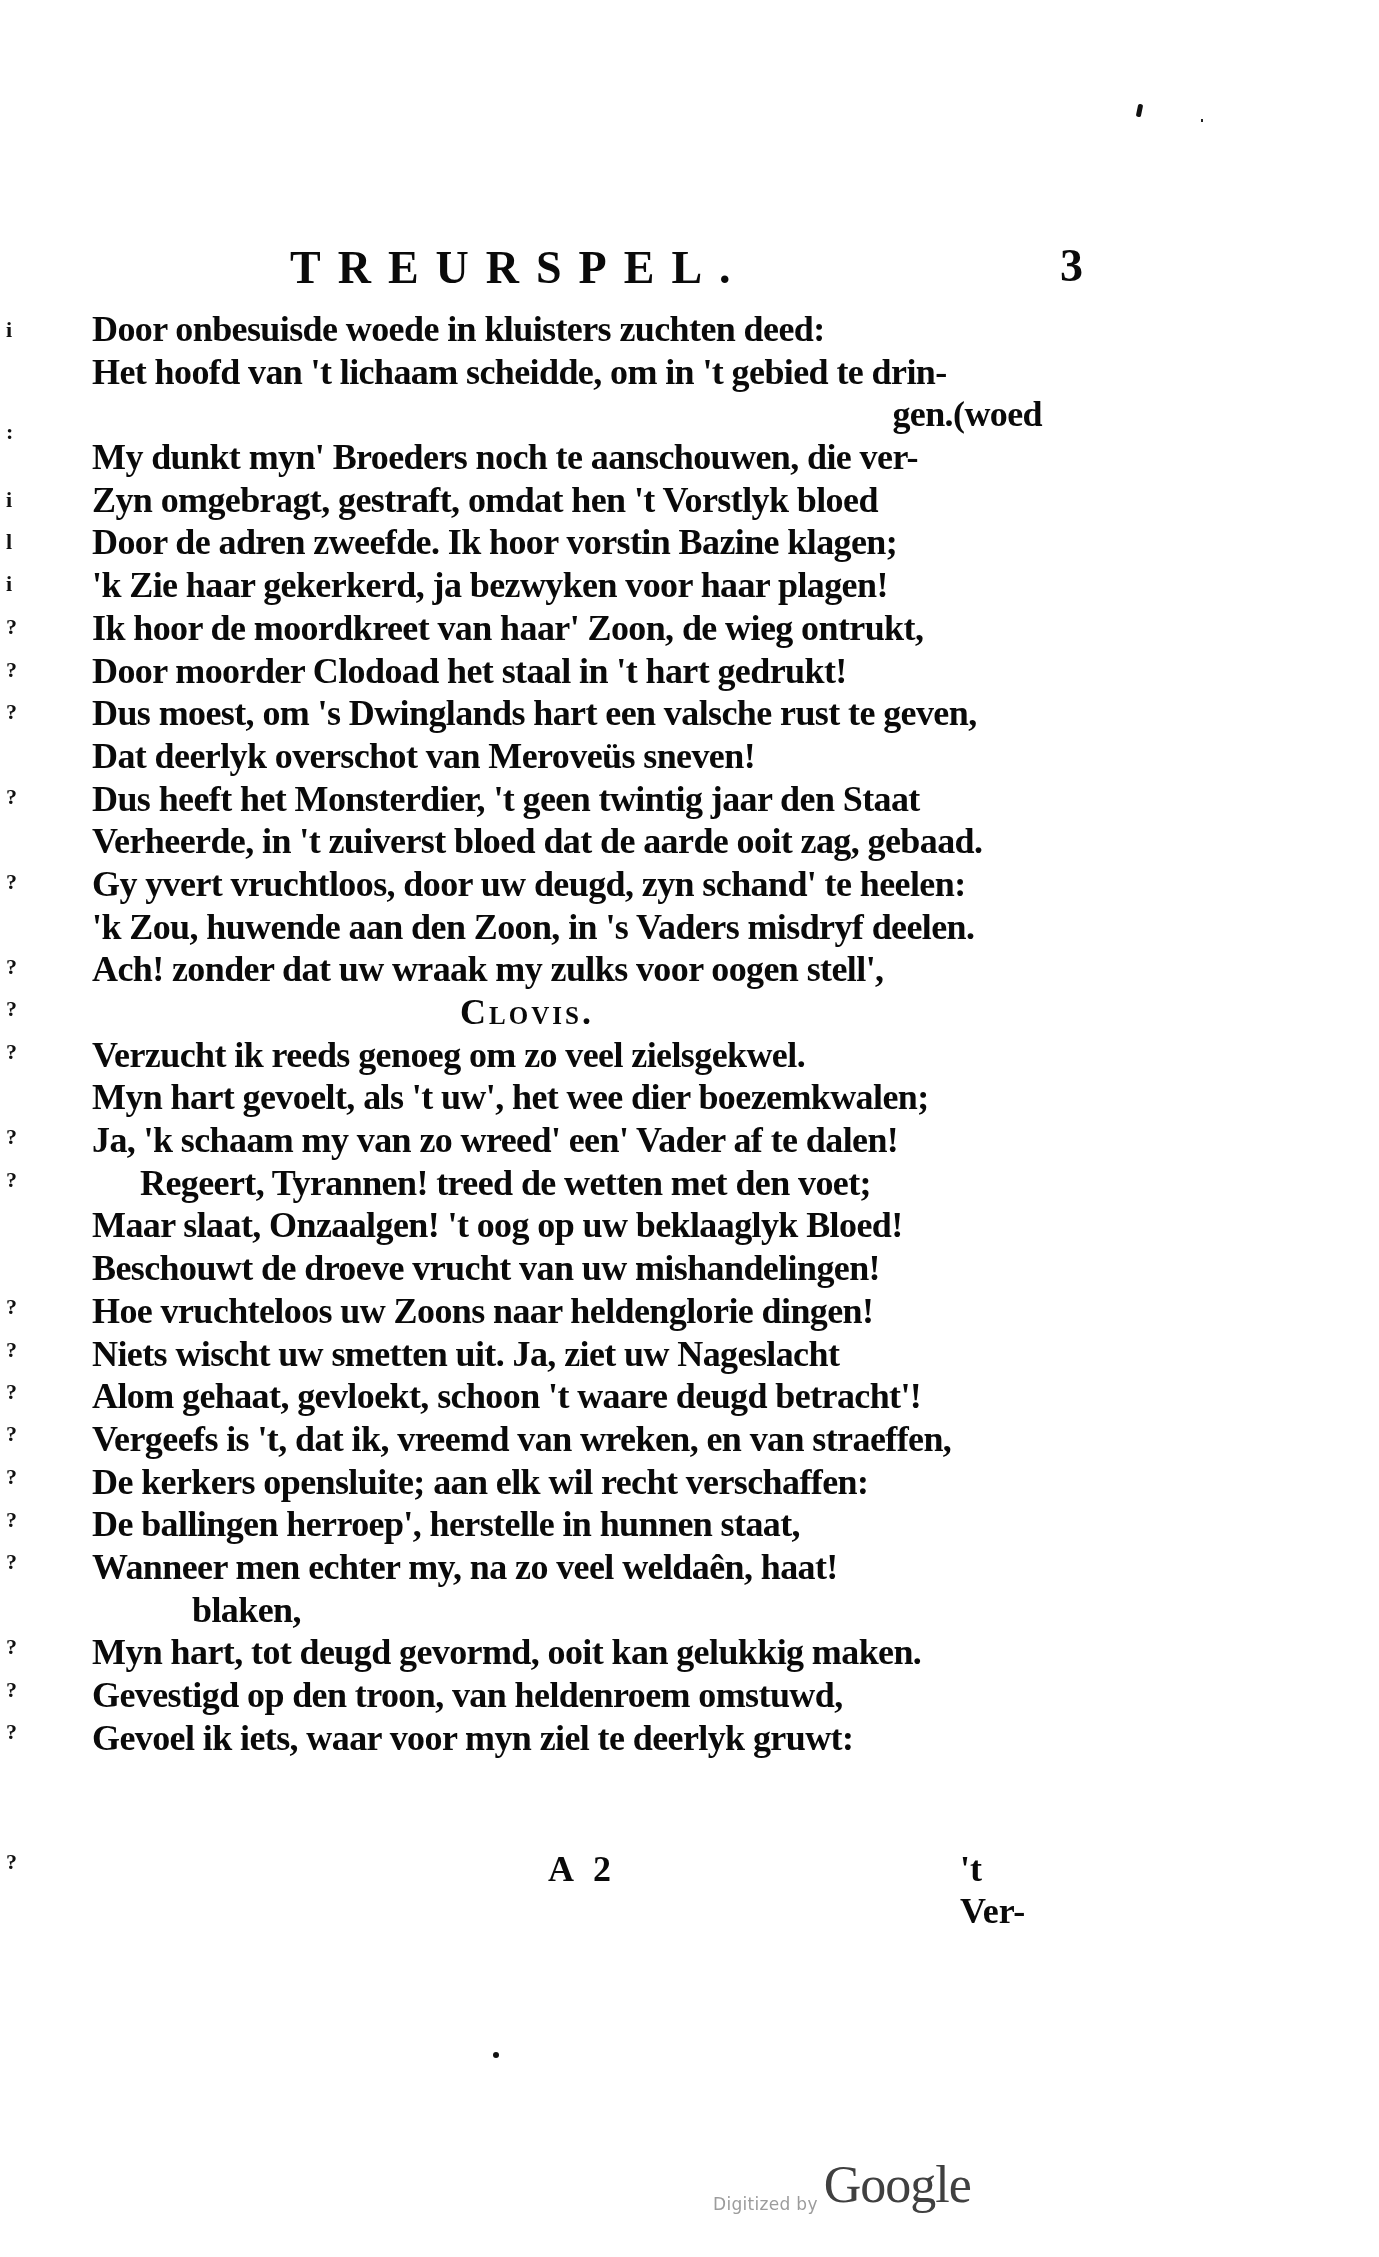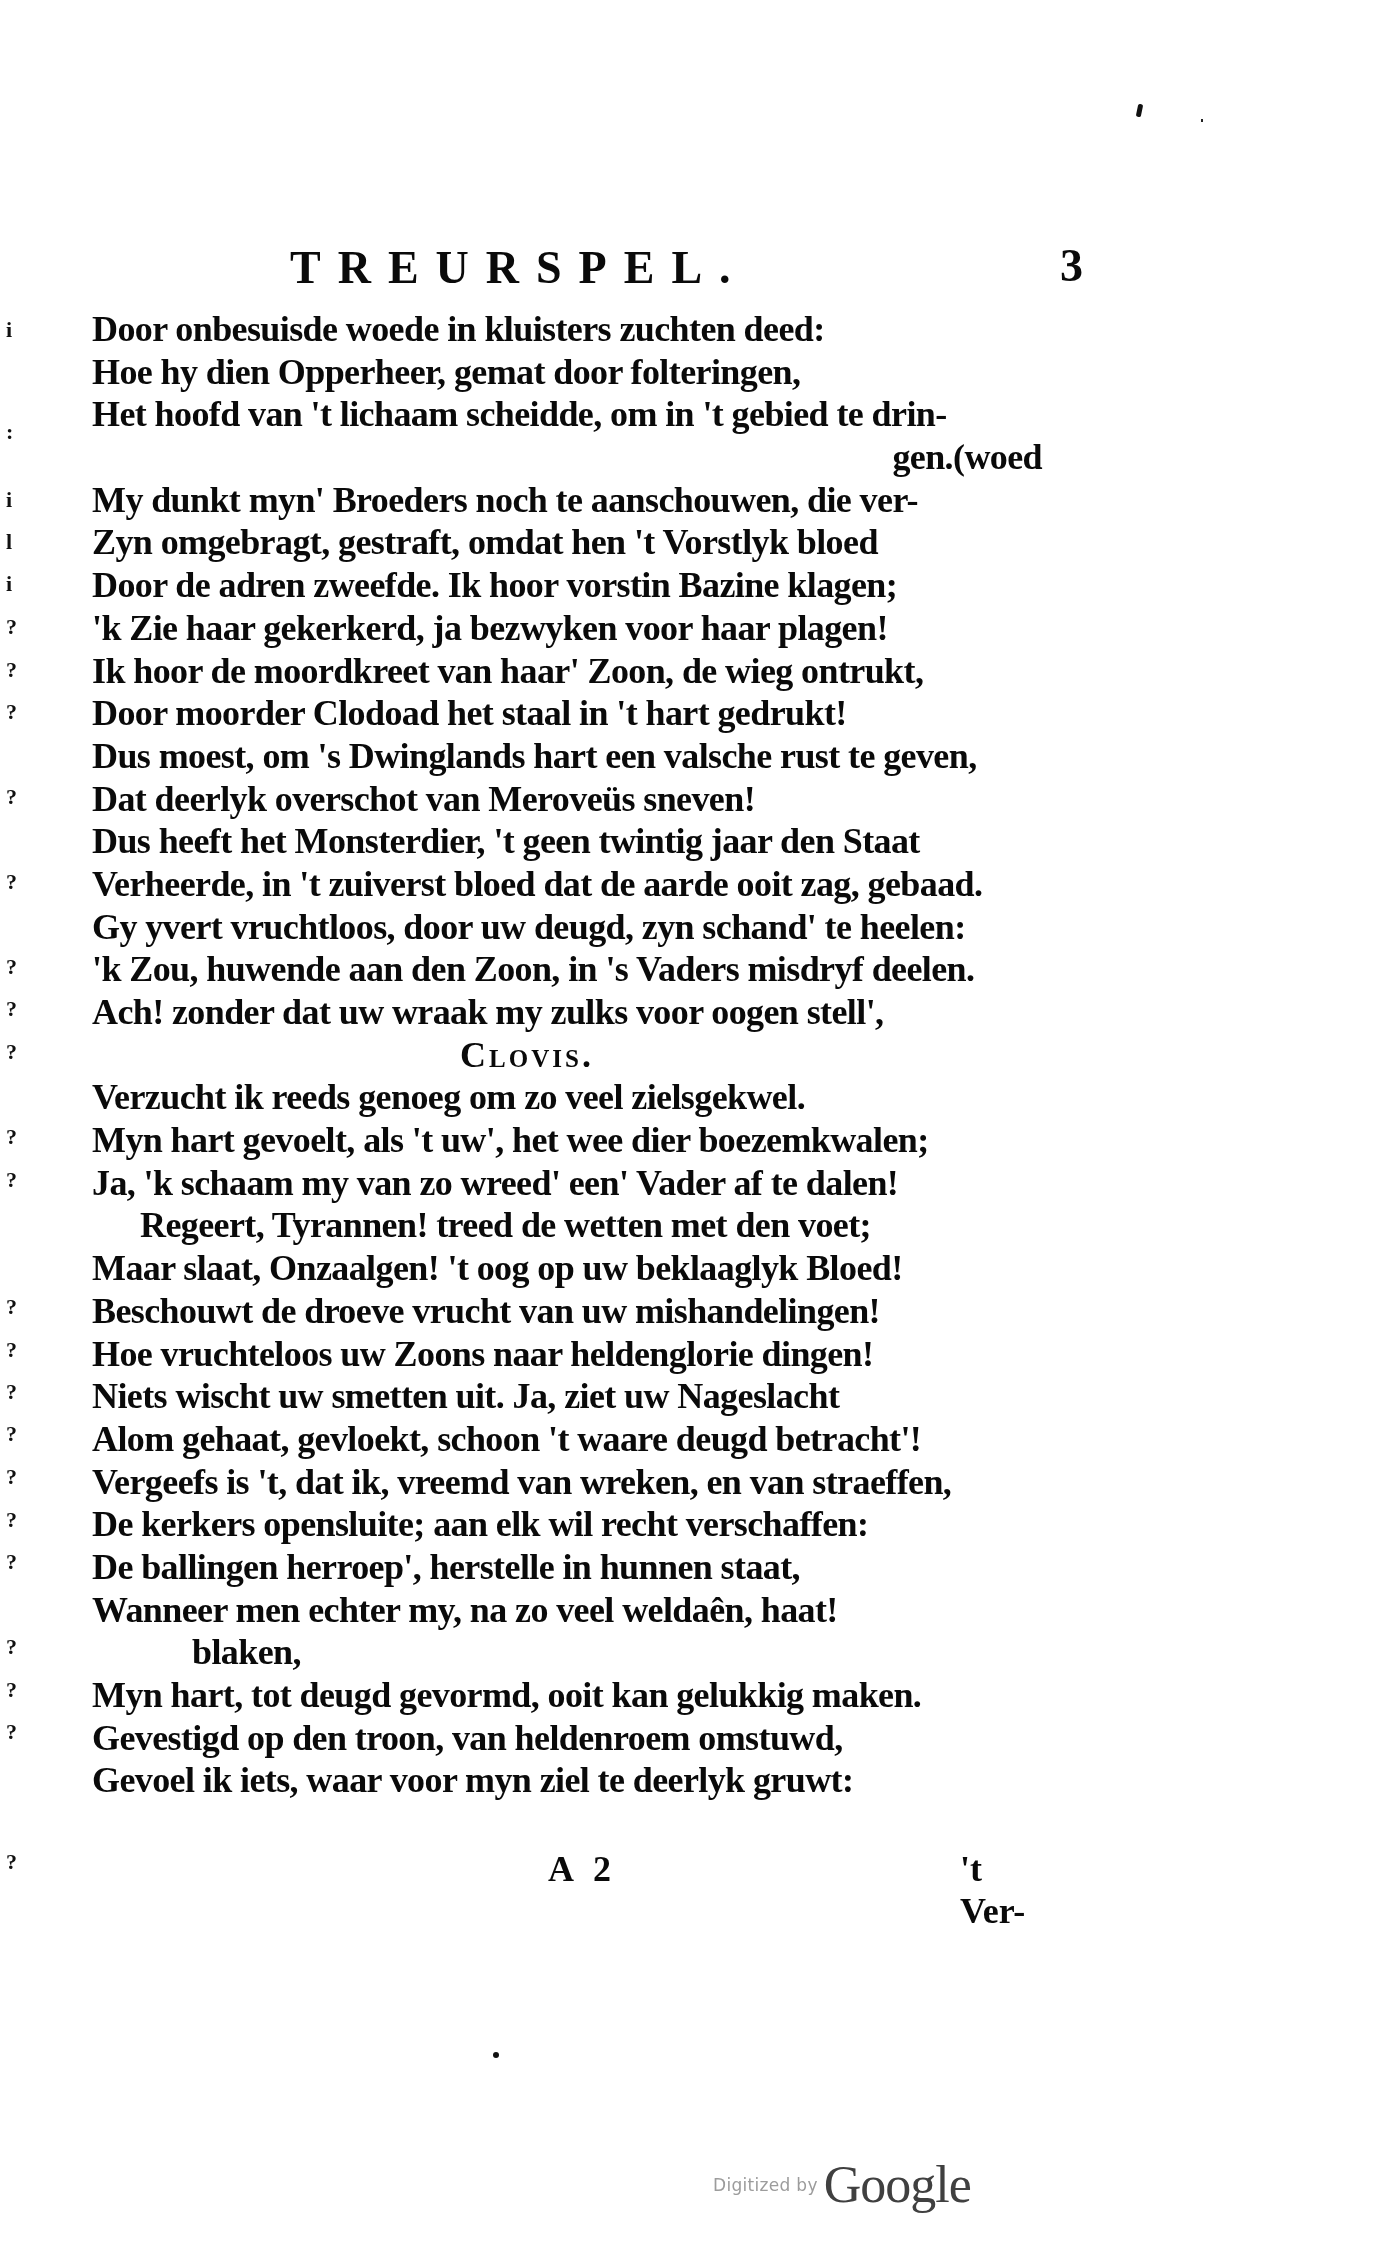--- a/index.html
+++ b/index.html
@@ -53,39 +53,38 @@
   .mark {
     position: absolute; left: 0; font-size: 22px; font-weight: bold; color: #111; line-height: 24px;
   }
 
   .bottom-dot {
     position: absolute; left: 493px; top: 2052px; width: 6px; height: 6px; background: #111; border-radius: 50%;
   }
 
   .watermark {
     position: absolute; left: 713px; top: 2155px; color: #9c9c9c;
-    display: flex; align-items: center; gap: 6px;
+    display: flex; align-items: flex-end; gap: 6px;
   }
   .watermark .pre { font-family: "DejaVu Sans", sans-serif; font-size: 17px; letter-spacing: 0.3px; }
   .watermark .brand { font-family: "Liberation Serif", serif; font-size: 52px; color: #404040; letter-spacing: -1px; }
 </style>
 </head>
 <body>
 
 <div class="page">
 
   <div class="top-mark"></div>
   <div class="top-dot"></div>
 
   <div class="running-head">TREURSPEL.</div>
   <div class="page-number">3</div>
 
   <div class="verse">
     <div class="line">Door onbesuisde woede in kluisters zuchten deed:</div>
-    <div class="line">Hoe hy dien Opperheer, gemat door folteringen,</div>
     <div class="line">Het hoofd van 't lichaam scheidde, om in 't gebied te drin-</div>
     <div class="line split">
       <span class="left">gen.</span>
       <span class="right">(woed</span>
     </div>
     <div class="line">My dunkt myn' Broeders noch te aanschouwen, die ver-</div>
     <div class="line">Zyn omgebragt, gestraft, omdat hen 't Vorstlyk bloed</div>
     <div class="line">Door de adren zweefde. Ik hoor vorstin Bazine klagen;</div>
     <div class="line">'k Zie haar gekerkerd, ja bezwyken voor haar plagen!</div>
     <div class="line">Ik hoor de moordkreet van haar' Zoon, de wieg ontrukt,</div>

